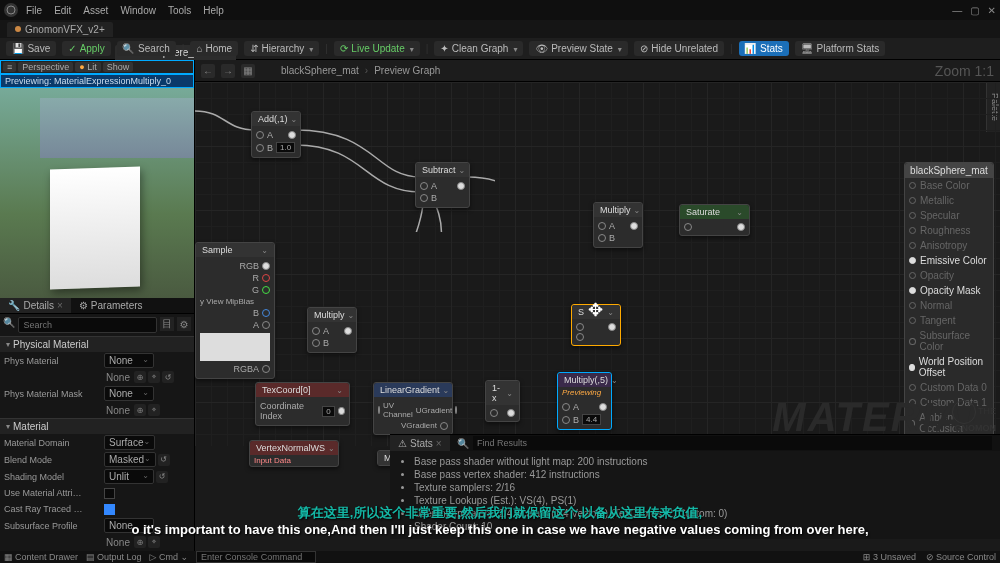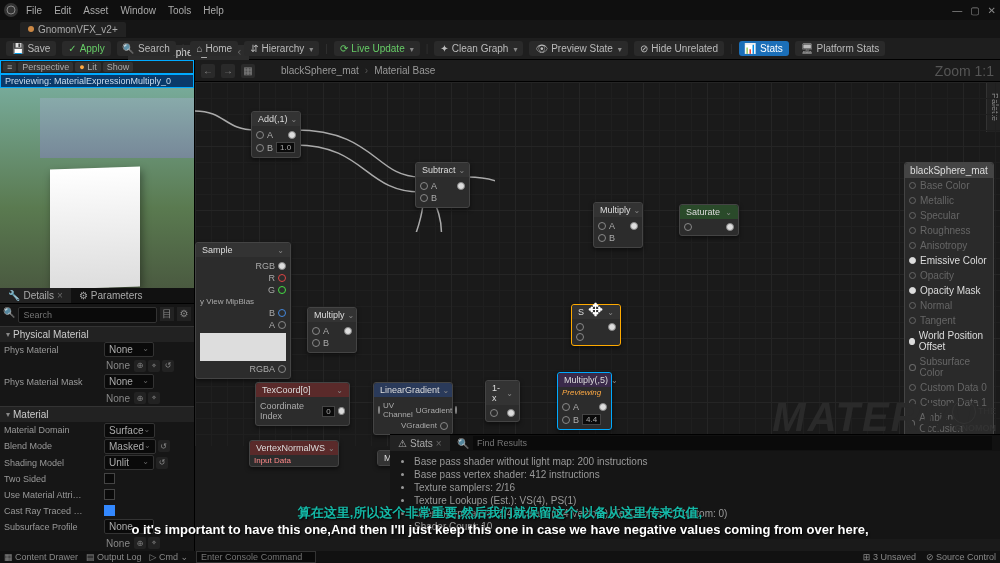--- a/index.html
+++ b/index.html
@@ -6,21 +6,21 @@
 body { background: #1a1a1a; color: #ccc; font-size: 10px; width: 1000px; height: 563px; overflow: hidden; position: relative; }
 
 
 .titlebar { height: 20px; background: #0f0f0f; display: flex; align-items: center; padding: 0 4px; }
 .titlebar .logo { width: 14px; height: 14px; background: #333; border-radius: 50%; margin-right: 8px; display:flex;align-items:center;justify-content:center; }
 .titlebar .menu { display: flex; gap: 12px; }
 .titlebar .menu span { color: #aaa; cursor: pointer; }
 .titlebar .winbtns { margin-left: auto; display: flex; gap: 8px; color:#888; }
 
 
-.tabbar { height: 18px; background: #151515; display: flex; align-items: center; padding: 0 20px; gap: 2px; }
+.tabbar { height: 18px; background: #151515; display: flex; align-items: center; padding: 0 7px; gap: 2px; }
 .tab { background: #222; padding: 2px 8px; border-radius: 2px 2px 0 0; color:#aaa; display:flex; gap:4px; align-items:center;}
 .tab.active { background: #2c2c2c; color:#ddd;margin-top:47px; }
 .tab .dot { width:6px;height:6px;border-radius:50%;background:#c84; }
 
 
 .toolbar { height: 22px; background: #1e1e1e; display: flex; align-items: center; padding: 0 6px; gap: 6px; border-bottom:1px solid #000;}
 .tbtn { background: #2a2a2a; padding: 2px 6px; border-radius: 3px; display:flex; align-items:center; gap:3px; color:#bbb; cursor:pointer; }
 .tbtn.green { color:#6c6; }
 .tbtn.blue { background:#1b6fb8; color:#fff; }
 .tbtn .arrow::after { content:"▾"; font-size:8px; margin-left:2px; color:#888;}
@@ -299,26 +299,20 @@
         </div>
       </div>
     <div class="prop-row">
         <div class="prop-label">Shading Model</div>
         <div class="prop-val">
           <div class="dropdown">Unlit</div>
           <div class="smallbtn">↺</div>
         </div>
       </div>
     <div class="prop-row">
-        <div class="prop-label">Two Sided</div>
-        <div class="prop-val">
-          <span class="chk"></span>
-        </div>
-      </div>
-    <div class="prop-row">
         <div class="prop-label">Use Material Attributes</div>
         <div class="prop-val">
           <span class="chk"></span>
         </div>
       </div>
     <div class="prop-row">
         <div class="prop-label">Cast Ray Traced Shad..</div>
         <div class="prop-val">
           <span class="chk on"></span>
         </div>
@@ -340,21 +334,21 @@
   </div>
 
   <div class="graph-wrap">
     <div class="graph-top">
       <div class="nav-arrow">←</div>
       <div class="nav-arrow">→</div>
       <div class="nav-arrow">▦</div>
       <div class="breadcrumb">
         <span>blackSphere_mat</span>
         <span class="sep">›</span>
-        <span>Material Base</span>
+        <span>Preview Graph</span>
       </div>
       <div class="zoom-info">Zoom 1:1</div>
     </div>
     <div class="palette-tab">Palette</div>
 
     <div class="graph">
       <svg class="wires">
         <path d="M 0,29 C 30,29 30,48 60,48"></path>
         <path d="M 100,48 C 180,48 180,95 225,95"></path>
         <path d="M 100,63 C 170,63 170,110 225,110"></path>
@@ -417,31 +411,31 @@
               <span class="pin-label">A</span>
               <span class="pin filled pin-out"></span>
             </div>
           <div class="pin-row">
               <span class="pin"></span>
               <span class="pin-label">B</span>
             </div>
         </div>
       </div>
 
-      <div class="node" style="left:484px;top:122px;width:60px">
+      <div class="node" style="left:484px;top:122px;width:71px">
         <div class="node-hdr green">Saturate</div>
         <div class="node-body">
             <div class="pin-row">
               <span class="pin"></span>
               <span class="pin filled pin-out"></span>
             </div>
           </div>
       </div>
 
-      <div class="node" style="left:0px;top:160px;width:96px">
+      <div class="node" style="left:0px;top:160px;width:80px">
         <div class="node-hdr dark">Sample</div>
         <div class="node-body">
           <div class="pin-row">
               <span class="pin-label pin-out">RGB</span>
               <span class="pin filled"></span>
             </div>
           <div class="pin-row">
               <span class="pin-label pin-out">R</span>
               <span class="pin r"></span>
             </div>
@@ -602,27 +596,27 @@
               <span>Opacity Mask</span>
             </div>
             <div class="result-pin">
               <span class="p"></span>
               <span>Normal</span>
             </div>
             <div class="result-pin">
               <span class="p"></span>
               <span>Tangent</span>
             </div>
+            <div class="result-pin">
+              <span class="p"></span>
+              <span>Subsurface Color</span>
+            </div>
             <div class="result-pin on">
               <span class="p"></span>
               <span>World Position Offset</span>
-            </div>
-            <div class="result-pin">
-              <span class="p"></span>
-              <span>Subsurface Color</span>
             </div>
             <div class="result-pin">
               <span class="p"></span>
               <span>Custom Data 0</span>
             </div>
             <div class="result-pin">
               <span class="p"></span>
               <span>Custom Data 1</span>
             </div>
             <div class="result-pin">

